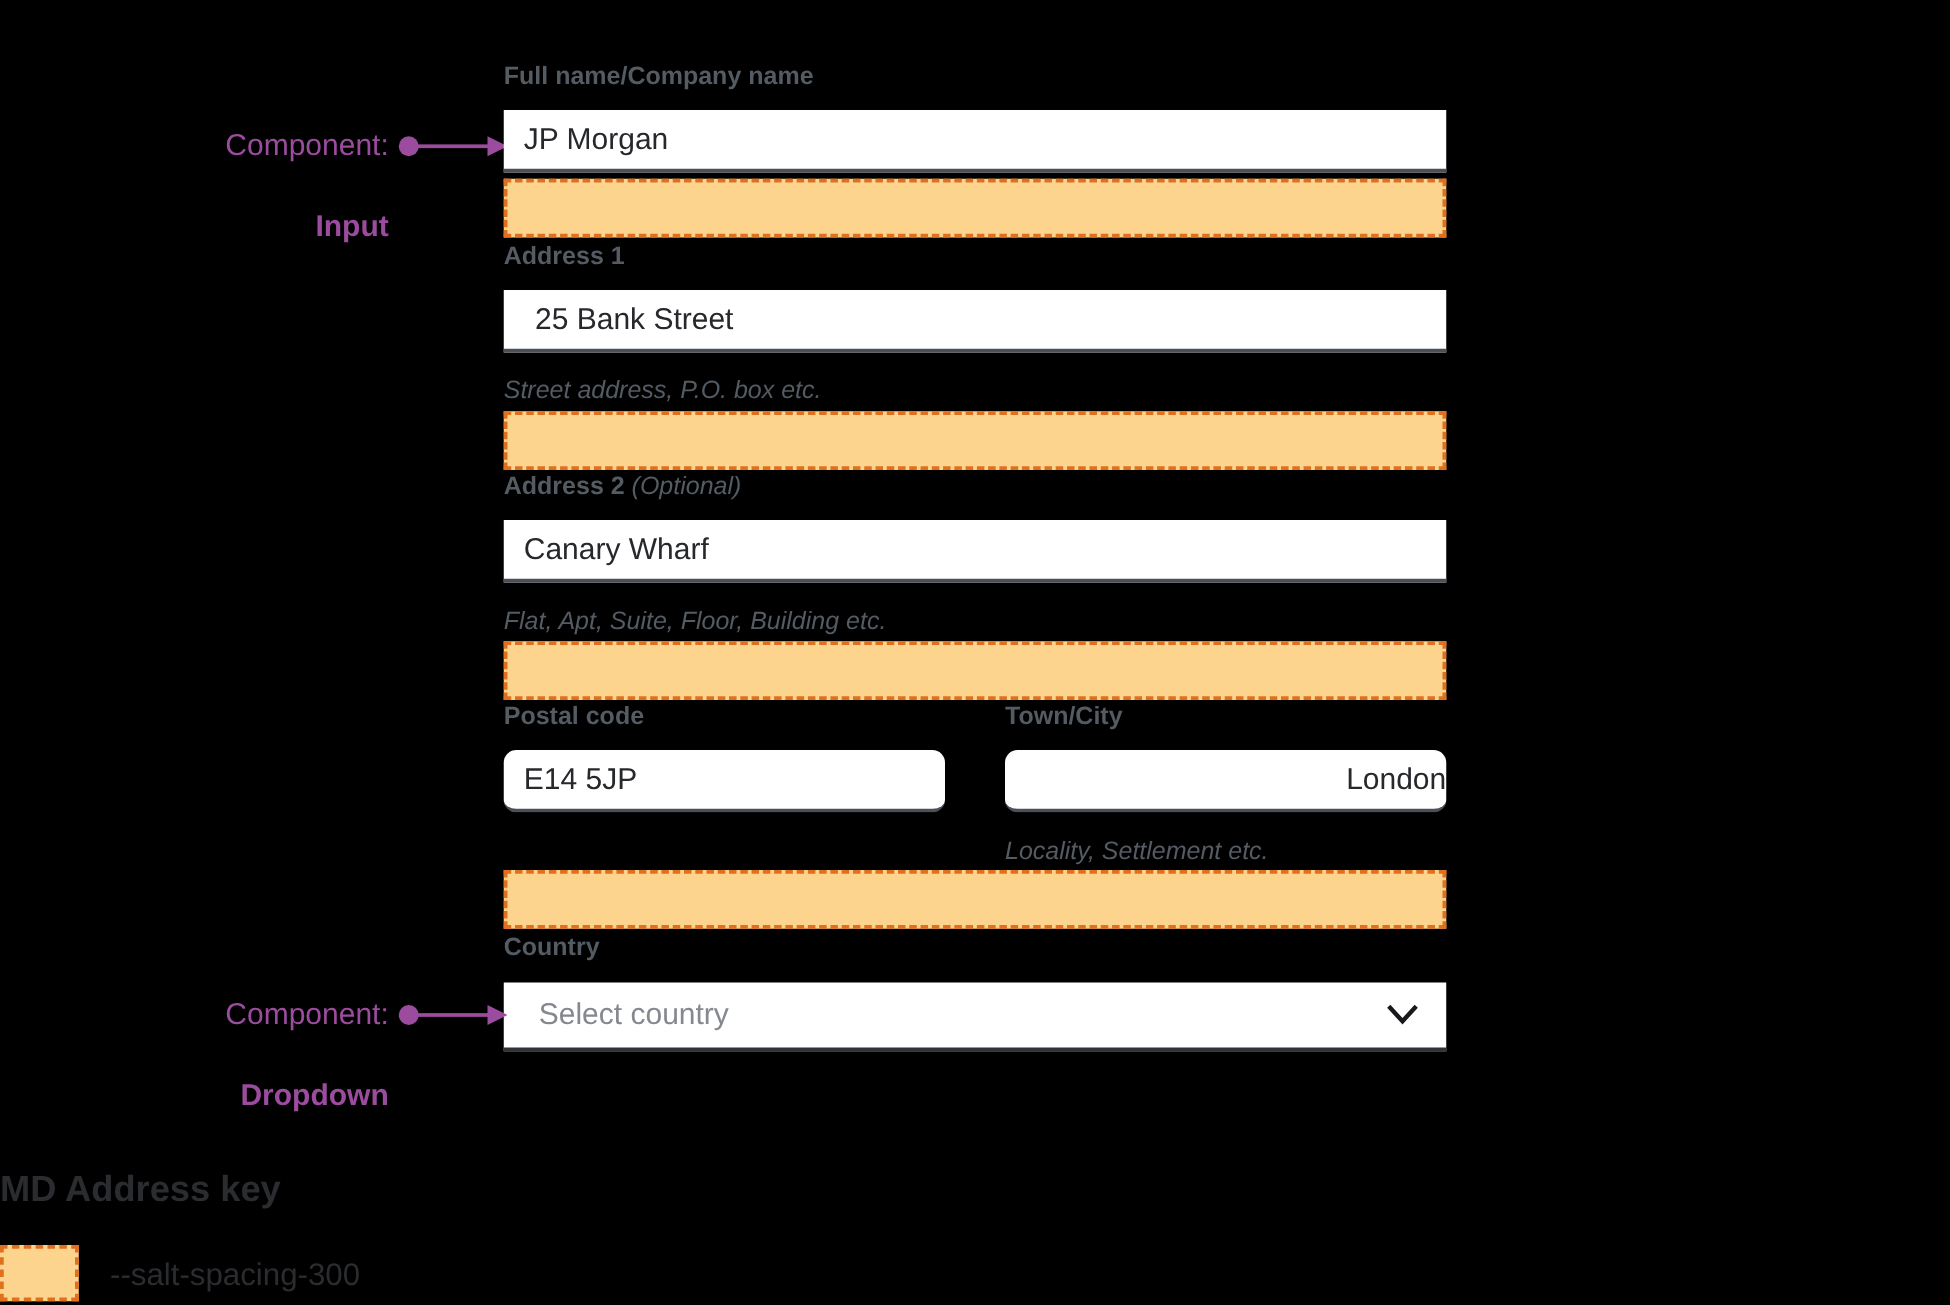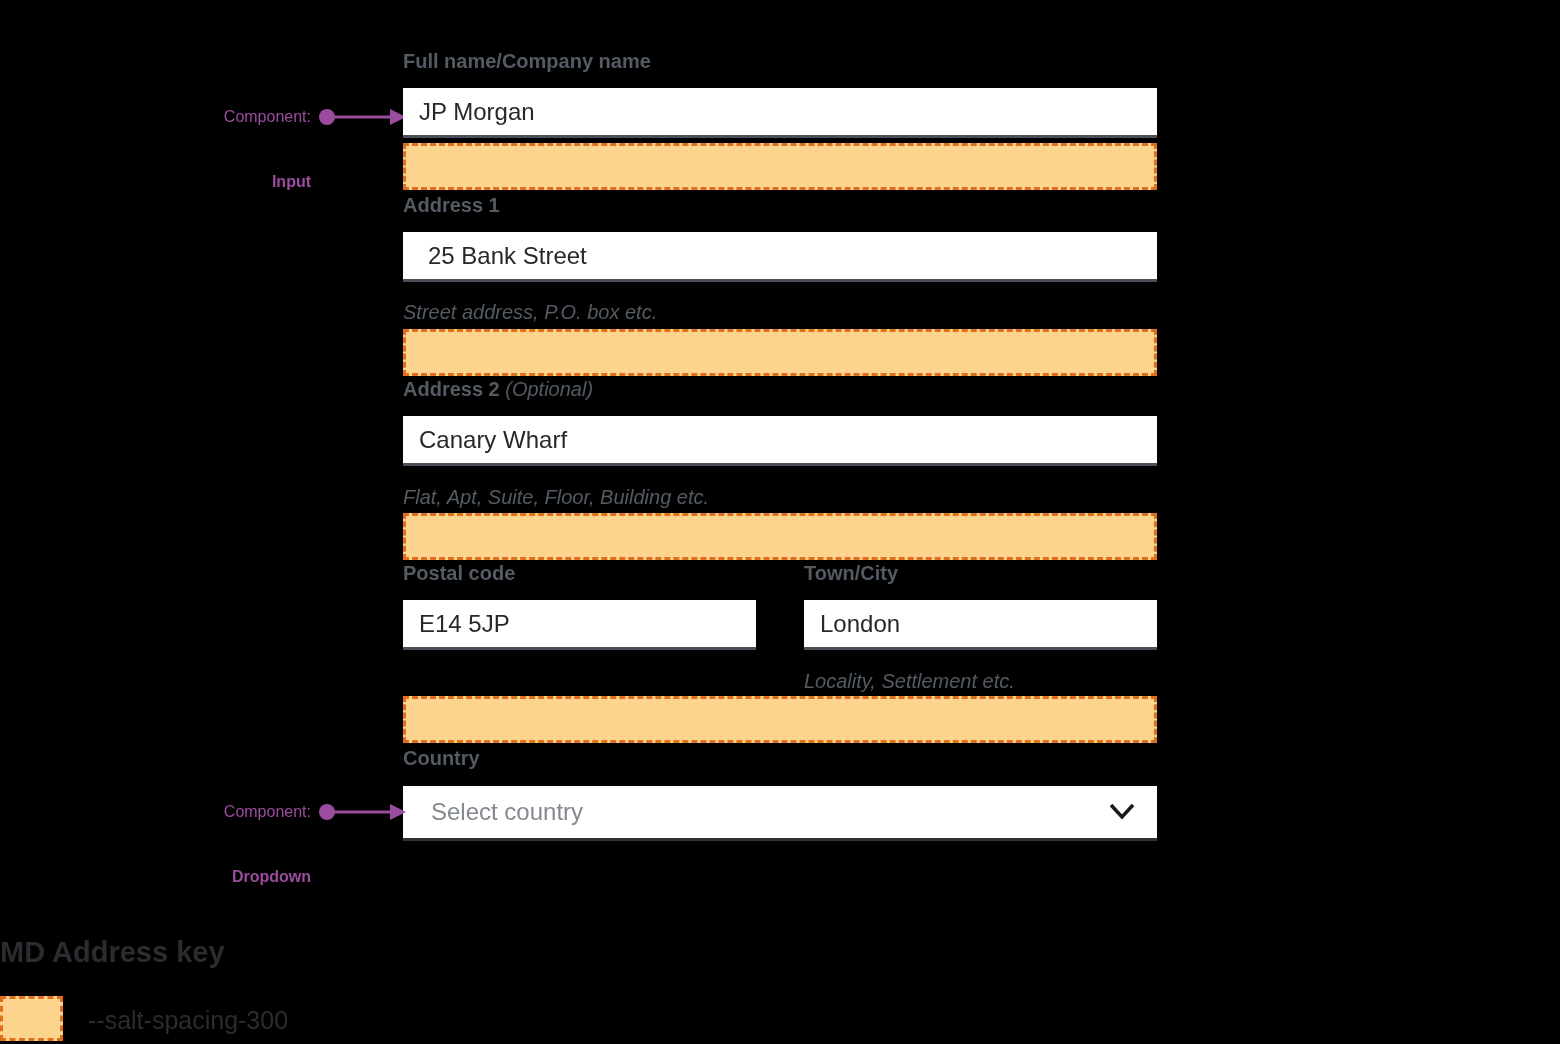--- a/index.html
+++ b/index.html
@@ -20,21 +20,21 @@
 
   .text-input {
     position: absolute; left: 403px; width: 754px; height: 50px;
     background: #fff;
     border: none; border-bottom: 3px solid #4A4F58;
     box-sizing: border-box;
     padding: 0 0 0 16px;
     font-family: inherit; font-size: 24px; color: #26282C;
     outline: none;
   }
-  .text-input.half { width: 353px; }
+  .text-input.half { width: 353px; border-radius: 10px; }
 
   .helper {
     position: absolute; left: 403px;
     font-size: 20px; font-style: italic; color: #545B63;
   }
 
   .spacing-block {
     position: absolute; left: 403px; width: 754px; height: 47px;
     background: #FCD48E;
     border: 3px dashed #E0701E;
@@ -48,21 +48,21 @@
     box-sizing: border-box;
     display: flex; align-items: center; justify-content: space-between;
     padding: 0 20px 0 28px;
     cursor: pointer;
   }
   .dropdown-placeholder { font-size: 24px; color: #84888F; }
 
   .annotation {
     position: absolute; left: 60px; width: 251px;
     text-align: right;
-    color: #9C4C9E; font-size: 16px; line-height: 33px;
+    color: #9C4C9E; font-size: 24px; line-height: 33px;
   }
   .annotation .bold { font-weight: 700; margin-top: 32px; }
 
   .arrow-svg { position: absolute; }
 
   .legend-title {
     position: absolute; left: 0; top: 936px;
     font-size: 29px; font-weight: 700; color: #2A2C2F;
   }
   .legend-swatch {
@@ -104,21 +104,21 @@
     <span>Address 2</span>
     <span class="optional">(Optional)</span>
   </div>
   <input class="text-input" style="top: 416px;" value="Canary Wharf">
   <div class="helper" style="top:486px">Flat, Apt, Suite, Floor, Building etc.</div>
   <div class="spacing-block" style="top:513px"></div>
 
   <div class="field-label" style="top:562px">Postal code</div>
   <div class="field-label" style="top:562px; left:804px">Town/City</div>
   <input class="text-input half" style="top: 600px;" value="E14 5JP">
-  <input class="text-input half" style="top: 600px; left: 804px;" value="London">
+  <input class="text-input half" style="top: 600px; left: 804px; text-align: right;" value="London">
   <div class="helper" style="top:670px; left:804px">Locality, Settlement etc.</div>
   <div class="spacing-block" style="top:696px"></div>
 
   <div class="field-label" style="top:747px">Country</div>
   <div class="dropdown">
     <span class="dropdown-placeholder">Select country</span>
     <svg width="30" height="22" viewBox="0 0 30 22">
       <polyline points="4,4 15,16 26,4" fill="none" stroke="#17191C" stroke-width="3.5"></polyline>
     </svg>
   </div>

